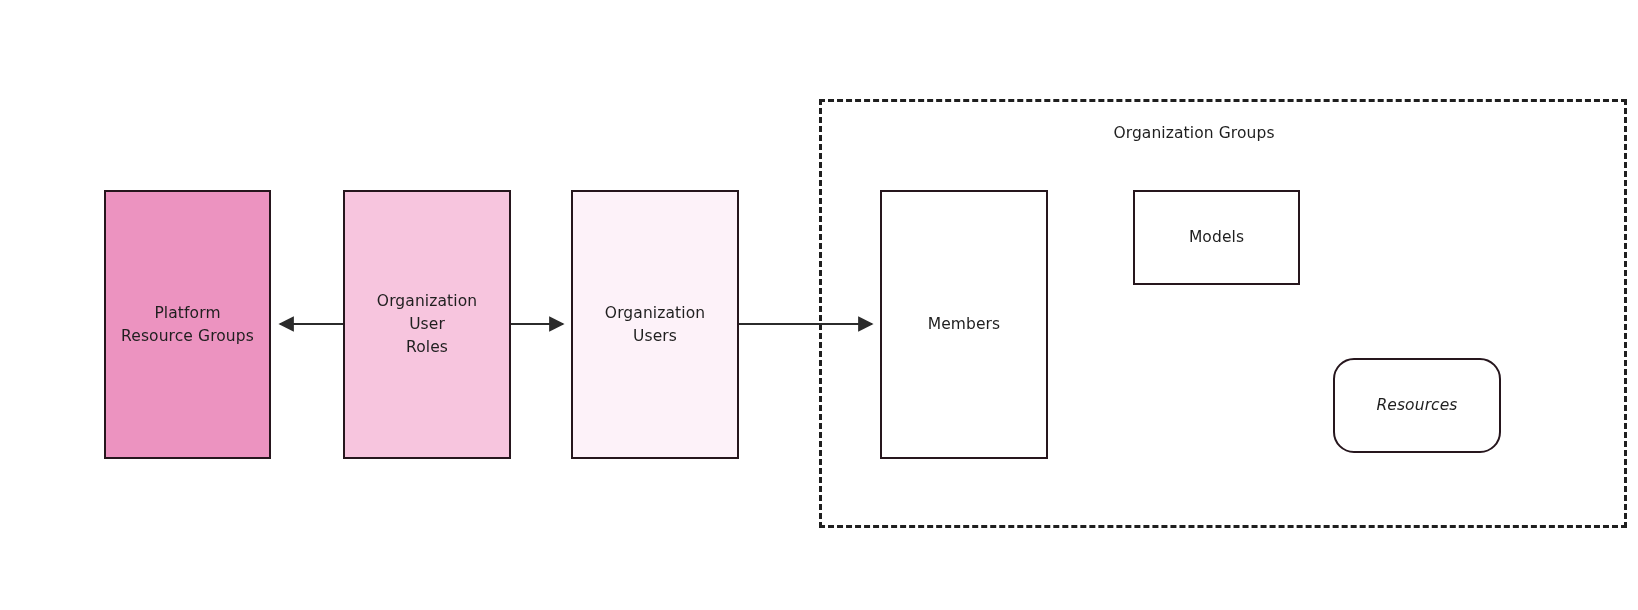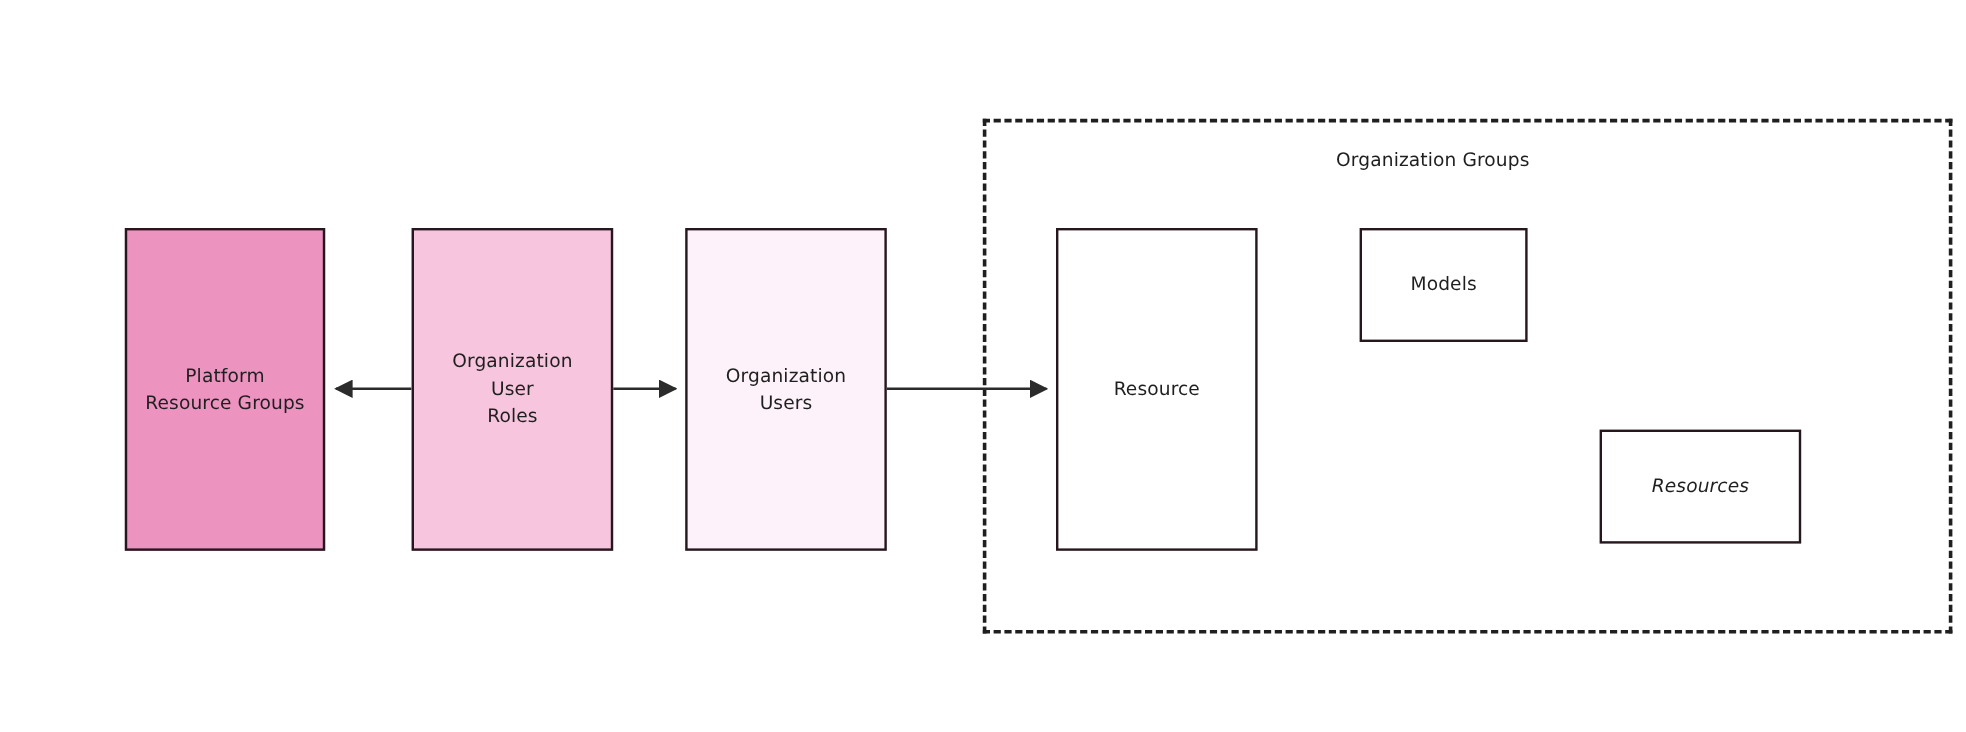--- a/index.html
+++ b/index.html
@@ -61,34 +61,35 @@
     font-size: 15.5px;
     color: #1f1f1f;
     letter-spacing: 0.1px;
   }
   
   #node-members {
     left: 832px; top: 190px; width: 168px; height: 269px;
     background: #ffffff;
   }
   #node-models {
-    left: 1085px; top: 190px; width: 140px; height: 95px;
+    left: 1085px; top: 190px; width: 167px; height: 95px;
     background: #ffffff;
   }
   #node-workflows {
     left: 1285px; top: 190px; width: 168px; height: 95px;
     background: #ffffff;
   }
   #node-templates {
     left: 1085px; top: 358px; width: 167px; height: 95px;
     background: #ffffff;
   }
   #node-resources {
     left: 1285px; top: 358px; width: 168px; height: 95px;
     background: #ffffff;
+    border-radius: 21px;
   }
   .italic-label { font-style: italic; }
 
   
   #edges {
     position: absolute;
     left: 0; top: 0;
     width: 1638px; height: 610px;
     pointer-events: none;
   }
@@ -131,21 +132,21 @@
 User
 Roles</span>
   </div>
 
   <div class="node" id="node-organization-users" style="background:#fdf2f9;">
     <span class="lbl">Organization
 Users</span>
   </div>
 
   <div class="node" id="node-members">
-    <span class="lbl">Resource</span>
+    <span class="lbl">Members</span>
   </div>
 
   <div class="node" id="node-models">
     <span class="lbl">Models</span>
   </div>
 
 
 
   <div class="node" id="node-resources">
     <span class="lbl italic-label">Resources</span>

